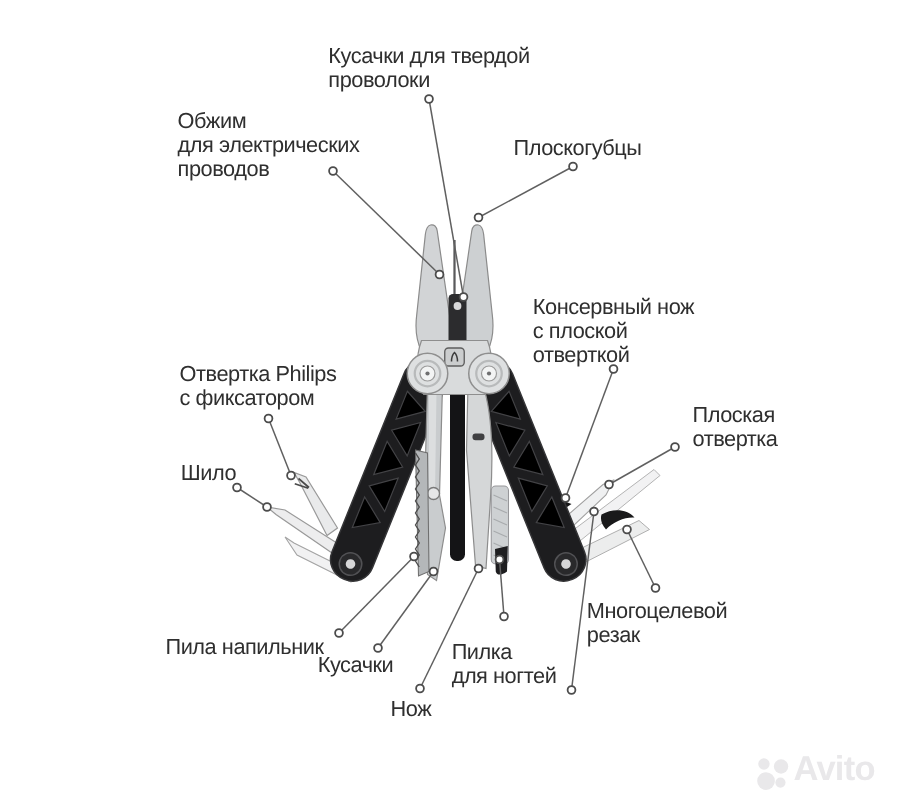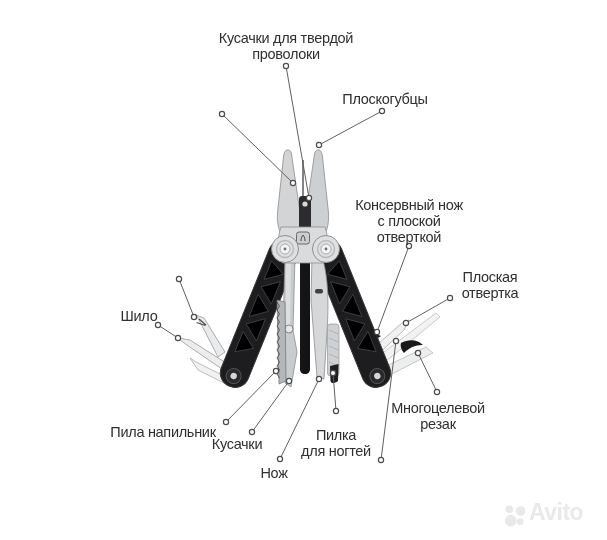--- a/index.html
+++ b/index.html
@@ -7,21 +7,20 @@
     position:relative;
     width:607px;height:540px;
     background:#ffffff;
     overflow:hidden;
     font-family:"Liberation Sans", sans-serif;
   }
   .art{position:absolute;left:0;top:0;}
   .label{
     position:absolute;
     transform:translateX(-50%);
-    text-align:center;
     font-size:14.5px;
     line-height:16px;
     letter-spacing:-0.3px;
     color:#2f2f2f;
     white-space:pre-line;
   }
   .watermark{
     position:absolute;
     left:490px;top:496px;
     display:flex;align-items:center;gap:3px;
@@ -169,26 +168,31 @@
         <circle cx="333" cy="373" r="2.6"></circle>
       <circle cx="437" cy="392" r="2.6"></circle>
         <circle cx="418" cy="353" r="2.6"></circle>
       <circle cx="381" cy="460" r="2.6"></circle>
         <circle cx="396" cy="341" r="2.6"></circle>
     </g>
   </svg>
 
   <div class="label" style="left:286px;top:30px">Кусачки для твердой
 проволоки</div>
+  <div class="label" style="left:179px;top:73px">Обжим
+для электрических
+проводов</div>
   <div class="label" style="left:409px;top:197px">Консервный нож
 с плоской
 отверткой</div>
   <div class="label" style="left:385px;top:91px">Плоскогубцы</div>
   <div class="label" style="left:490px;top:269px">Плоская
 отвертка</div>
+  <div class="label" style="left:172px;top:242px">Отвертка Philips
+с фиксатором</div>
   <div class="label" style="left:139px;top:308px">Шило</div>
   <div class="label" style="left:163px;top:424px">Пила напильник</div>
   <div class="label" style="left:237px;top:436px">Кусачки</div>
   <div class="label" style="left:274px;top:465px">Нож</div>
   <div class="label" style="left:336px;top:427px">Пилка
 для ногтей</div>
   <div class="label" style="left:438px;top:400px">Многоцелевой
 резак</div>
 
   <div class="watermark">

